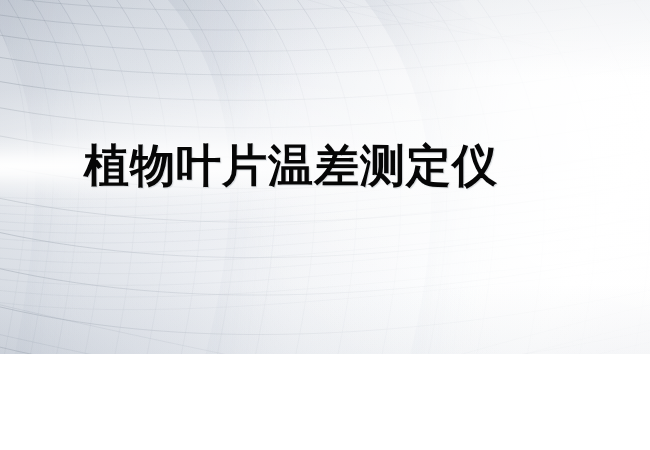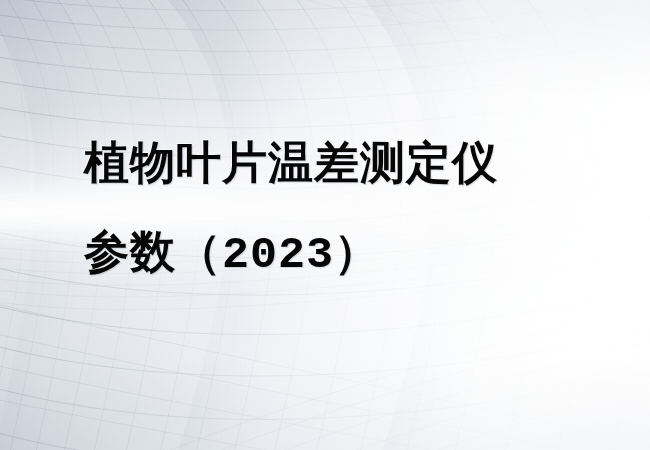--- a/index.html
+++ b/index.html
@@ -3,23 +3,23 @@
 <meta charset="utf-8">
 <style>
   html, body {
     margin: 0;
     padding: 0;
     background: #ffffff;
   }
   #stage {
     position: relative;
     width: 650px;
-    height: 450px;
+    height: 354px;
     overflow: hidden;
-    font-family: Liberation Mono, monospace;
+    font-family: Liberation Serif, serif;
     background: #eef0f3;
   }
 
   
   .bg-layer {
     position: absolute;
     inset: 0;
     pointer-events: none;
   }
 
@@ -261,16 +261,15 @@
     </svg>
   </div>
 
   <div class="bg-layer" id="bg-rightwash"></div>
   <div class="bg-layer" id="bg-highlight"></div>
   <div class="bg-layer" id="bg-highlight2"></div>
   <div class="bg-layer" id="bg-vignette"></div>
 
   <div id="title-block">
     <div class="title-line">植物叶片温差测定仪</div>
-    <div class="title-line">参数（2023）</div>
   </div>
 
 </div>
 
 </body></html>

